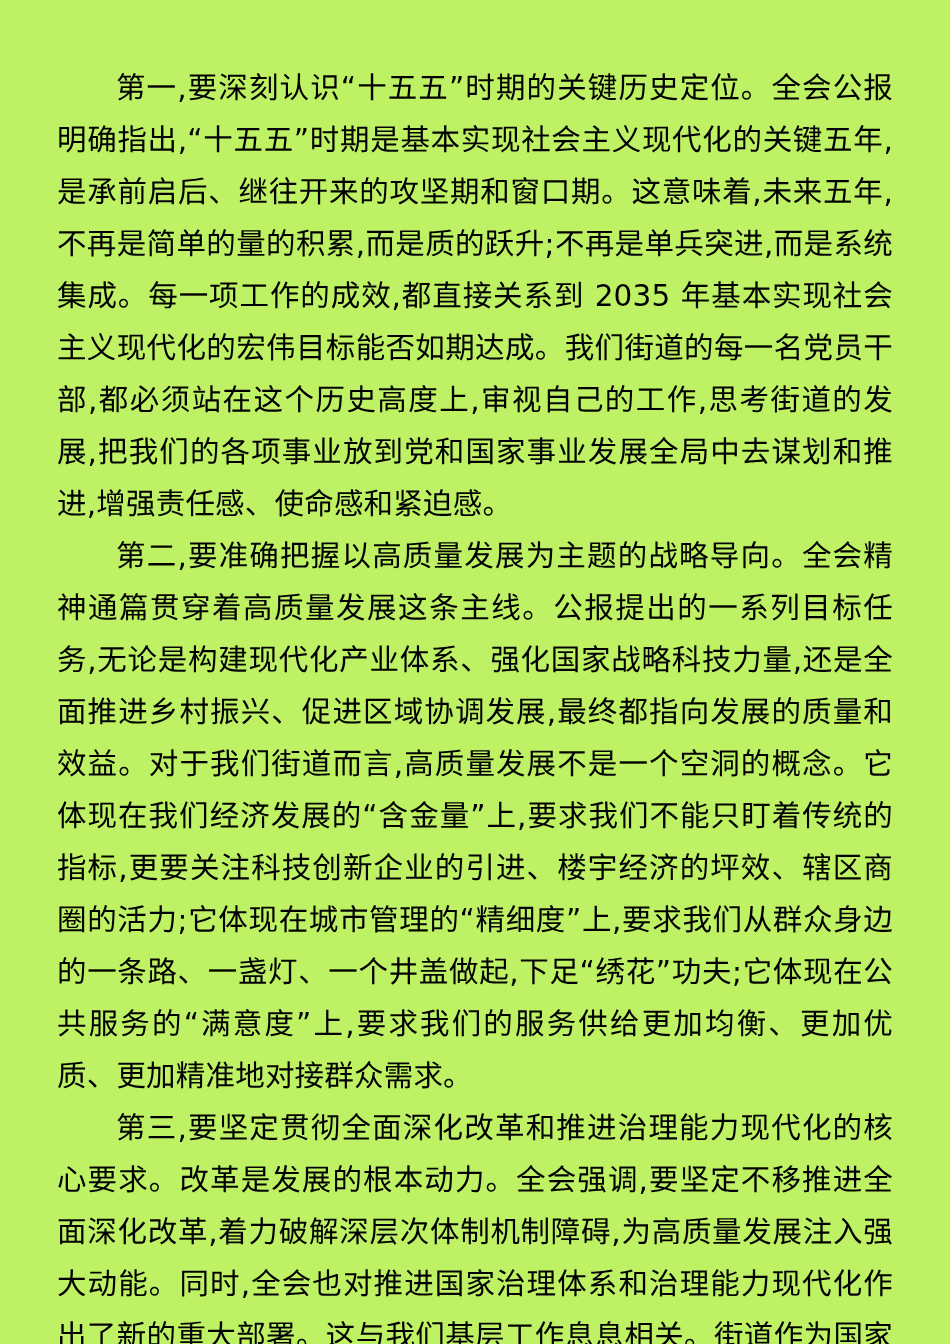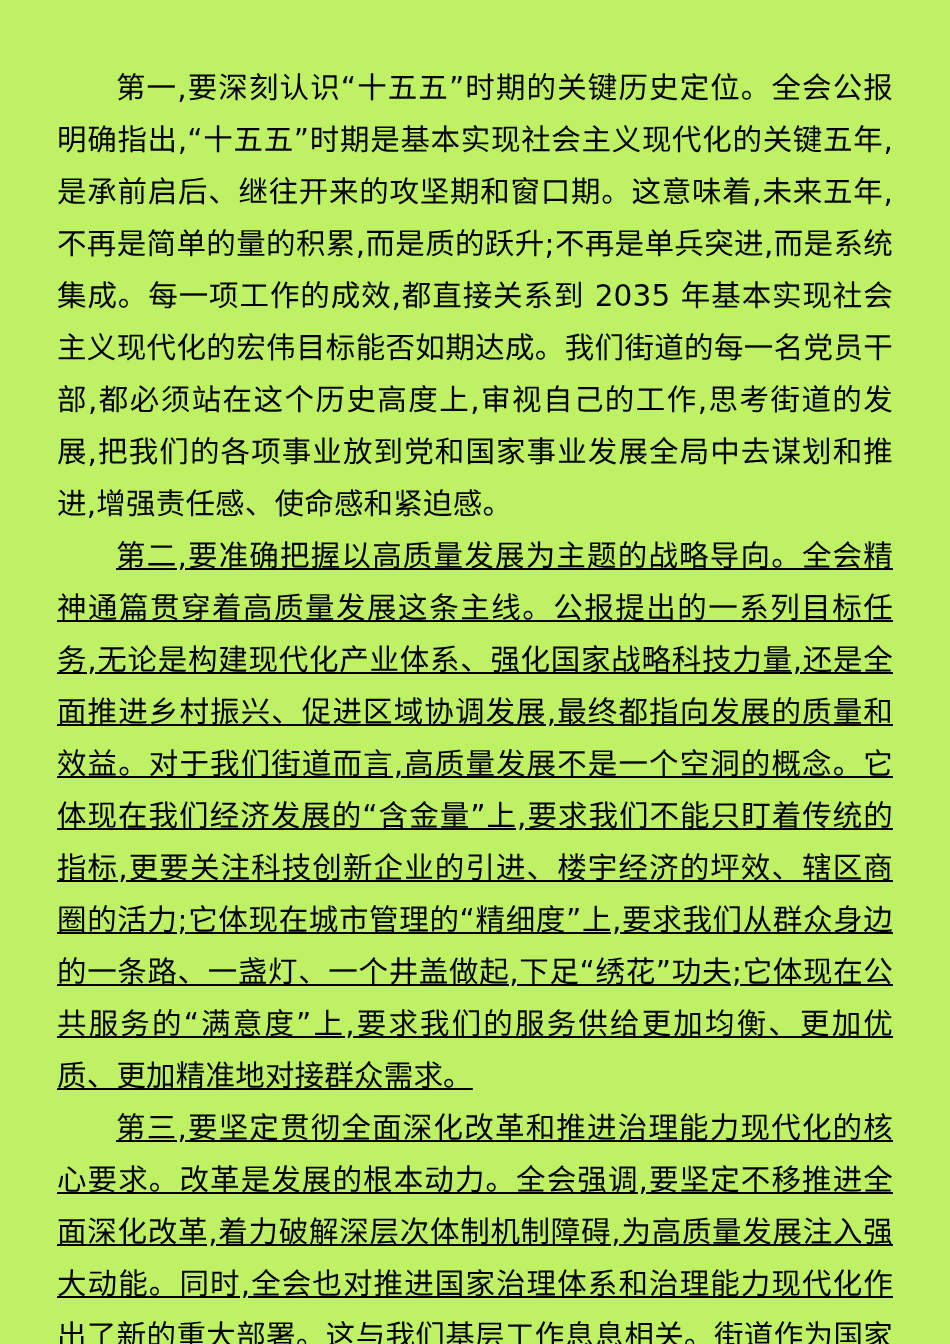--- a/index.html
+++ b/index.html
@@ -43,21 +43,20 @@
     text-align: justify;
     text-align-last: left;
     text-justify: inter-ideograph;
     word-break: break-all;
     color: #000000;
     font-weight: 400;
   }
 
   .para + .para {
     margin-top: 0;
-    text-decoration: underline;
   }
 </style>
 </head>
 <body>
 
 <div id="page">
   <div id="doc-body">
     <p class="para">第一,要深刻认识“十五五”时期的关键历史定位。全会公报明确指出,“十五五”时期是基本实现社会主义现代化的关键五年,是承前启后、继往开来的攻坚期和窗口期。这意味着,未来五年,不再是简单的量的积累,而是质的跃升;不再是单兵突进,而是系统集成。每一项工作的成效,都直接关系到 2035 年基本实现社会主义现代化的宏伟目标能否如期达成。我们街道的每一名党员干部,都必须站在这个历史高度上,审视自己的工作,思考街道的发展,把我们的各项事业放到党和国家事业发展全局中去谋划和推进,增强责任感、使命感和紧迫感。</p>
     <p class="para">第二,要准确把握以高质量发展为主题的战略导向。全会精神通篇贯穿着高质量发展这条主线。公报提出的一系列目标任务,无论是构建现代化产业体系、强化国家战略科技力量,还是全面推进乡村振兴、促进区域协调发展,最终都指向发展的质量和效益。对于我们街道而言,高质量发展不是一个空洞的概念。它体现在我们经济发展的“含金量”上,要求我们不能只盯着传统的指标,更要关注科技创新企业的引进、楼宇经济的坪效、辖区商圈的活力;它体现在城市管理的“精细度”上,要求我们从群众身边的一条路、一盏灯、一个井盖做起,下足“绣花”功夫;它体现在公共服务的“满意度”上,要求我们的服务供给更加均衡、更加优质、更加精准地对接群众需求。</p>
     <p class="para">第三,要坚定贯彻全面深化改革和推进治理能力现代化的核心要求。改革是发展的根本动力。全会强调,要坚定不移推进全面深化改革,着力破解深层次体制机制障碍,为高质量发展注入强大动能。同时,全会也对推进国家治理体系和治理能力现代化作出了新的重大部署。这与我们基层工作息息相关。街道作为国家治理体系的“神经末梢”,是党和政府联系群众、服务群众的“最后一公里”。全会释放出的强烈信号是,基层治理必须向更高效能、更高水平迈进。这意味着过去的“老办法”可能不灵了,过去的“旧路径”可能走不通</p>

